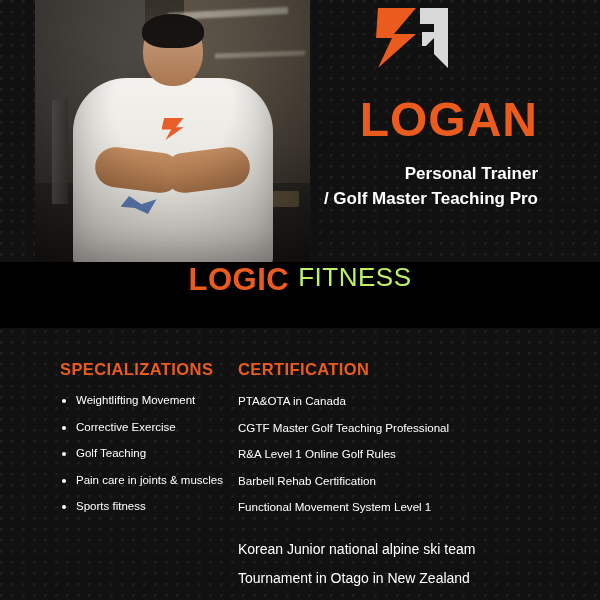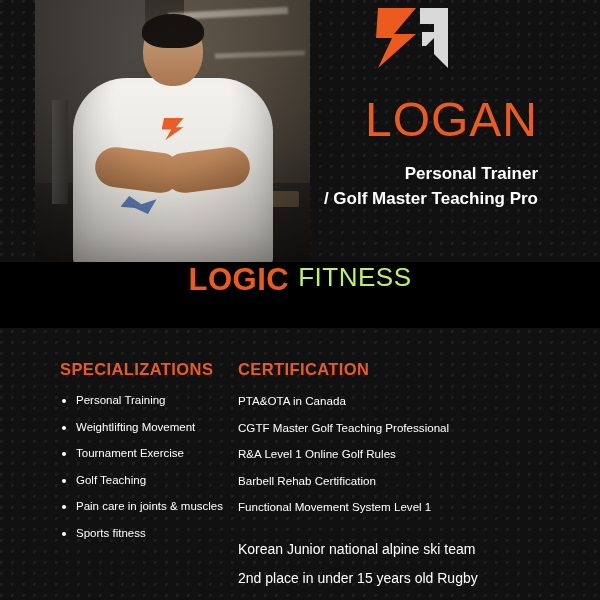--- a/index.html
+++ b/index.html
@@ -128,21 +128,21 @@
   }
 
   
   .namewrap {
     position: absolute;
     right: 62px; top: 96px;
     text-align: right;
   }
   .first {
     font-size: 48px;
-    font-weight: 400;
+    font-weight: 700;
     letter-spacing: 1px;
     color: #ec5b1e;
     line-height: 1;
   }
   .last {
     font-size: 36px;
     font-weight: 800;
     color: #ffffff;
     line-height: 1.05;
     margin-top: 2px;
@@ -279,41 +279,39 @@
   <div class="band">
     <span class="logic">LOGIC</span>
     <span class="fitness">FITNESS</span>
   </div>
 
   <div class="body">
 
     <div class="col-left">
       <div class="sec-title">SPECIALIZATIONS</div>
       <ul class="bullets">
-        <li>Personal Training</li>
         <li>Weightlifting Movement</li>
-        <li>Tournament Exercise</li>
+        <li>Corrective Exercise</li>
         <li>Golf Teaching</li>
         <li>Pain care in joints &amp; muscles</li>
         <li>Sports fitness</li>
       </ul>
     </div>
 
     <div class="col-right">
       <div class="sec-title">CERTIFICATION</div>
       <div class="cert-list">
         <p>PTA&amp;OTA in Canada</p>
         <p>CGTF Master Golf Teaching Professional</p>
         <p>R&amp;A Level 1 Online Golf Rules</p>
         <p>Barbell Rehab Certification</p>
         <p>Functional Movement System Level 1</p>
       </div>
       <div class="cert-gap"></div>
       <div class="cert-list2">
         <p>Korean Junior national alpine ski team</p>
-        <p> 2nd place in under 15 years old Rugby</p>
         <p>Tournament in Otago in New Zealand</p>
 
       </div>
     </div>
 
   </div>
 </div>
 
 </body></html>

